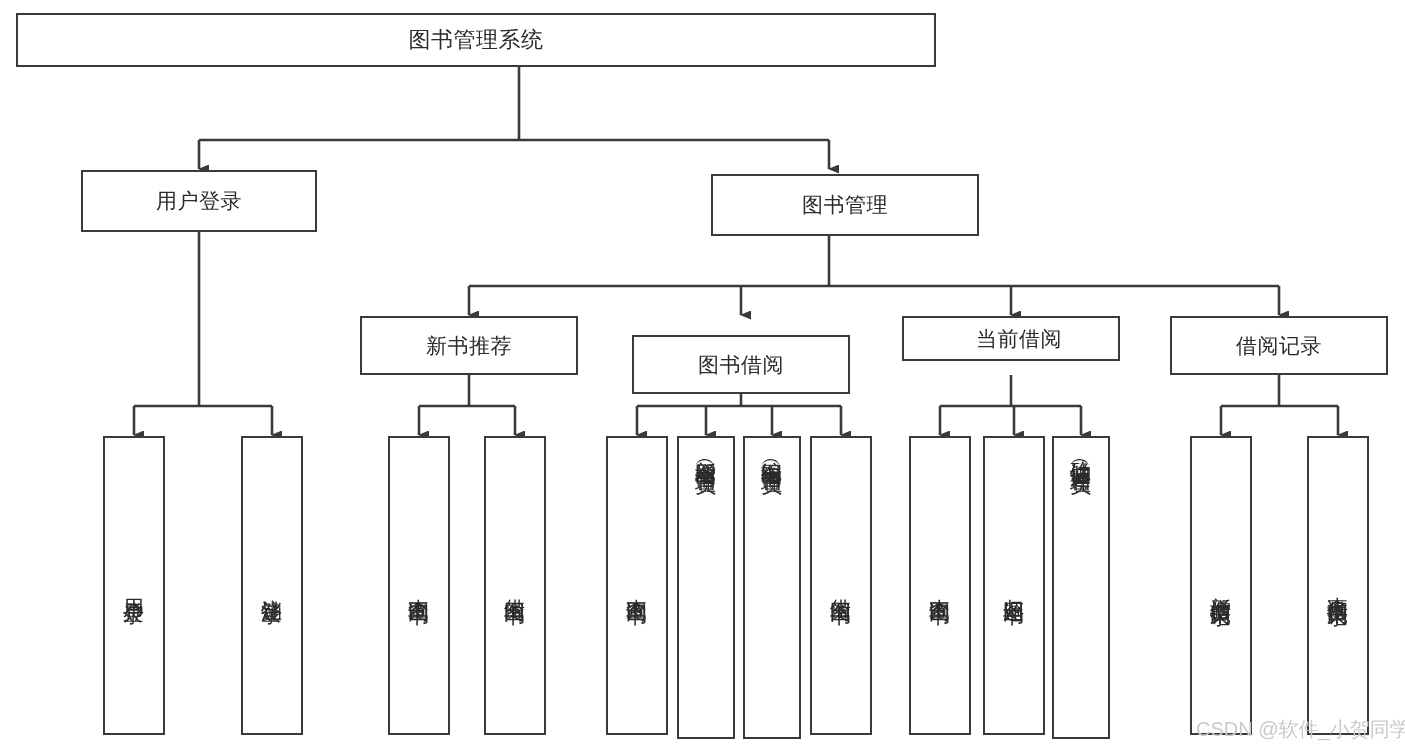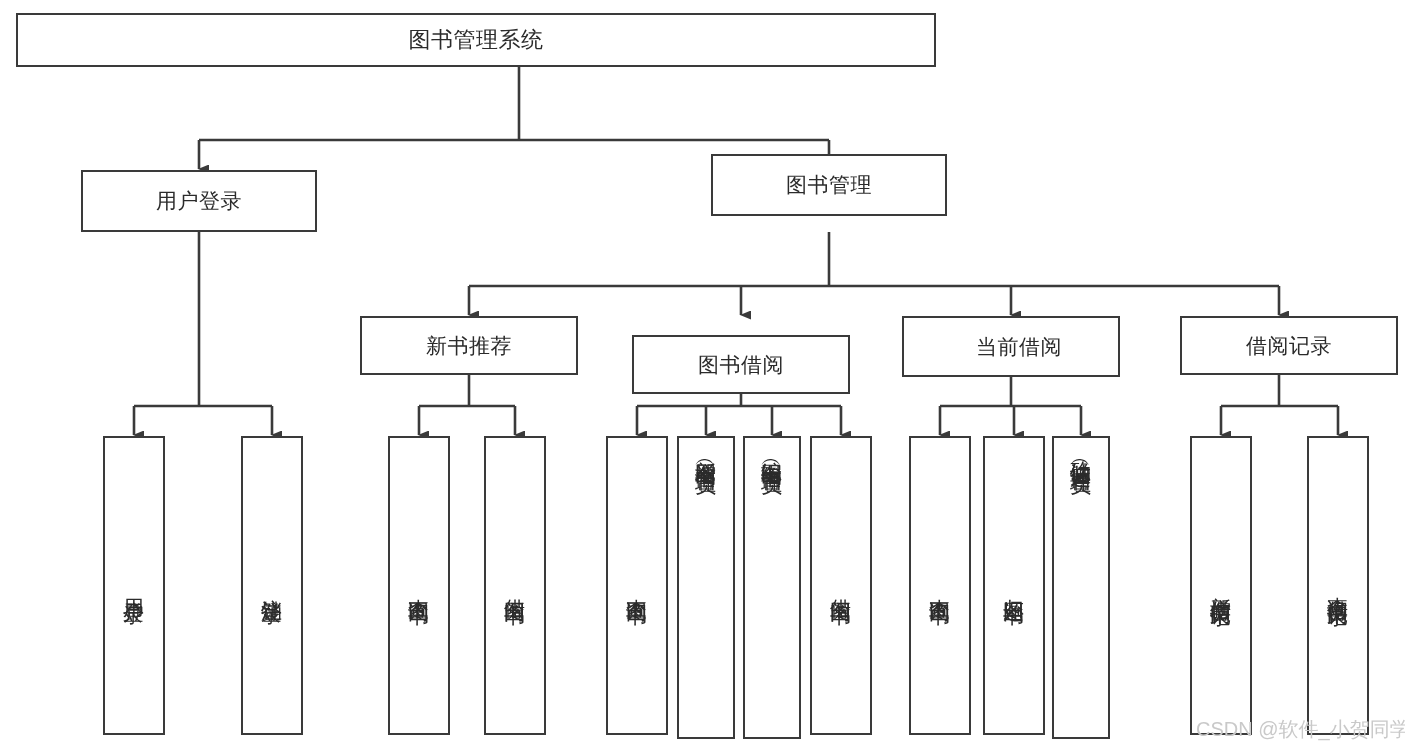--- a/index.html
+++ b/index.html
@@ -120,33 +120,33 @@
         <line x1="1338" y1="406" x2="1338" y2="435" stroke="#3a3a3a" stroke-width="2.6" marker-end="url(#arrowhead)"></line>
       </g>
   </svg>
   <div id="node-layer">
       <div class="node-box horizontal root" style="left: 16px; top: 13px; width: 920px; height: 54px; border-color: rgb(58, 58, 58);">
         <span class="node-label" style="color: rgb(43, 43, 43);">图书管理系统</span>
       </div>
       <div class="node-box horizontal" style="left: 81px; top: 170px; width: 236px; height: 62px; border-color: rgb(58, 58, 58);">
         <span class="node-label" style="color: rgb(43, 43, 43);">用户登录</span>
       </div>
-      <div class="node-box horizontal" style="left: 711px; top: 154px; width: 236px; height: 62px; border-color: rgb(58, 58, 58);">
+      <div class="node-box horizontal" style="left: 711px; top: 174px; width: 268px; height: 62px; border-color: rgb(58, 58, 58);">
         <span class="node-label" style="color: rgb(43, 43, 43);">图书管理</span>
       </div>
       <div class="node-box horizontal" style="left: 360px; top: 316px; width: 218px; height: 59px; border-color: rgb(58, 58, 58); align-items: center;">
         <span class="node-label" style="color: rgb(43, 43, 43);">新书推荐</span>
       </div>
       <div class="node-box horizontal" style="left: 632px; top: 335px; width: 218px; height: 59px; border-color: rgb(58, 58, 58);">
         <span class="node-label" style="color: rgb(43, 43, 43);">图书借阅</span>
       </div>
-      <div class="node-box horizontal" style="left: 902px; top: 316px; width: 218px; height: 61px; border-color: rgb(58, 58, 58); padding-left: 16px;">
+      <div class="node-box horizontal" style="left: 902px; top: 316px; width: 218px; height: 45px; border-color: rgb(58, 58, 58); padding-left: 16px;">
         <span class="node-label" style="color: rgb(43, 43, 43);">当前借阅</span>
       </div>
-      <div class="node-box horizontal" style="left: 1170px; top: 316px; width: 218px; height: 59px; border-color: rgb(58, 58, 58); margin-left: 10px;">
+      <div class="node-box horizontal" style="left: 1170px; top: 316px; width: 218px; height: 59px; border-color: rgb(58, 58, 58);">
         <span class="node-label" style="color: rgb(43, 43, 43);">借阅记录</span>
       </div>
       <div class="node-box vertical centered" style="left: 103px; top: 436px; width: 62px; height: 299px; border-color: rgb(58, 58, 58);">
         <span class="node-label" style="color: rgb(43, 43, 43);">用户登录</span>
       </div>
       <div class="node-box vertical centered" style="left: 241px; top: 436px; width: 62px; height: 299px; border-color: rgb(58, 58, 58);">
         <span class="node-label" style="color: rgb(43, 43, 43);">注销登录</span>
       </div>
       <div class="node-box vertical centered" style="left: 388px; top: 436px; width: 62px; height: 299px; border-color: rgb(58, 58, 58);">
         <span class="node-label" style="color: rgb(43, 43, 43);">查询图书</span>

